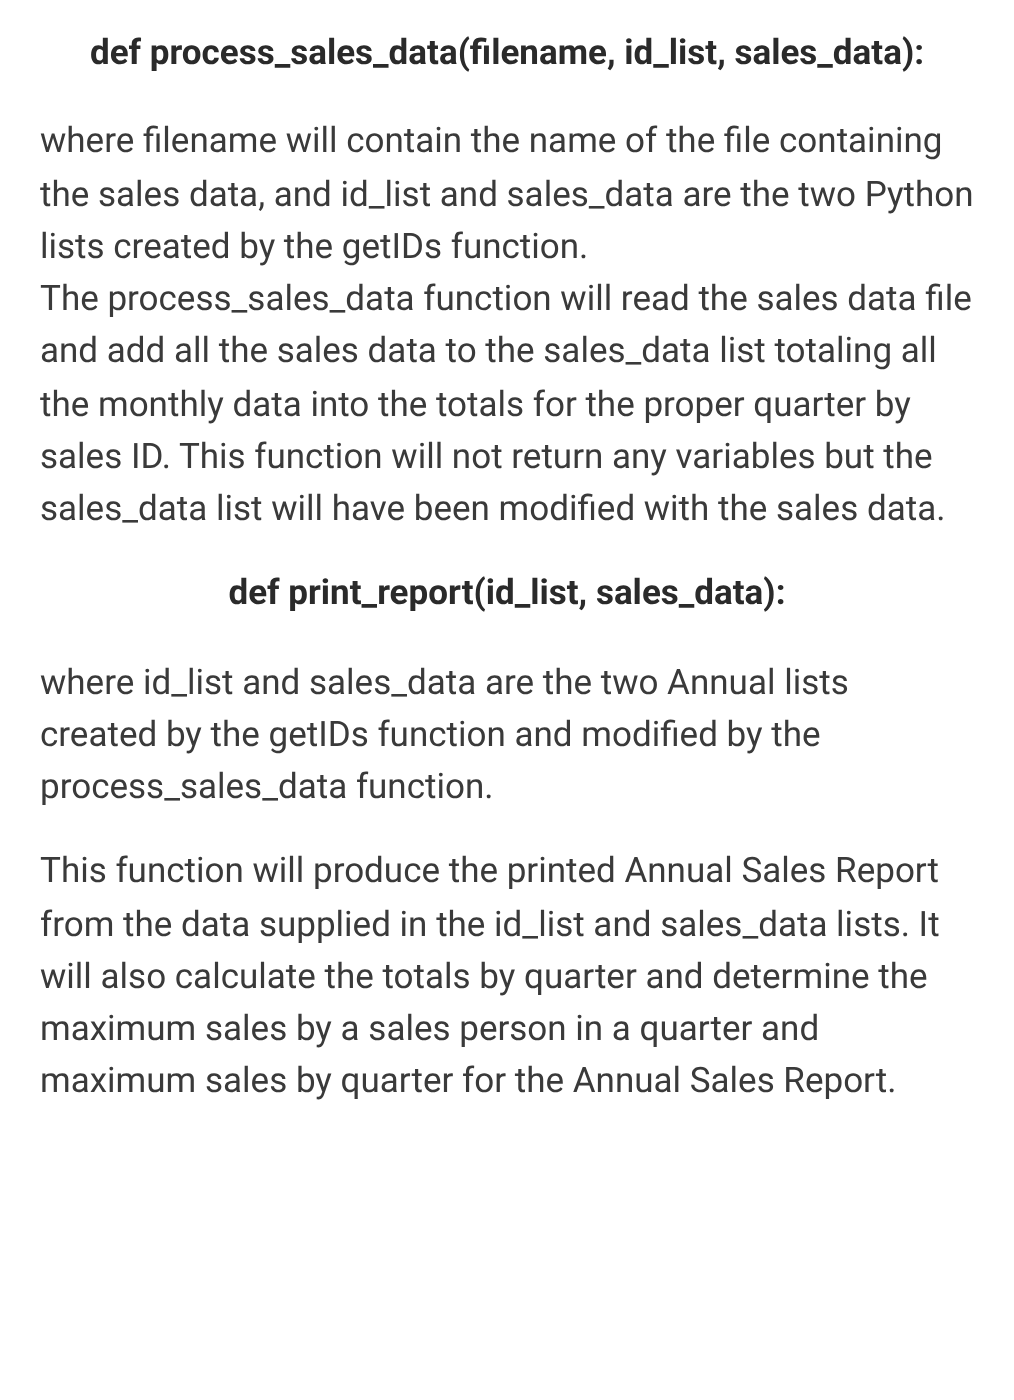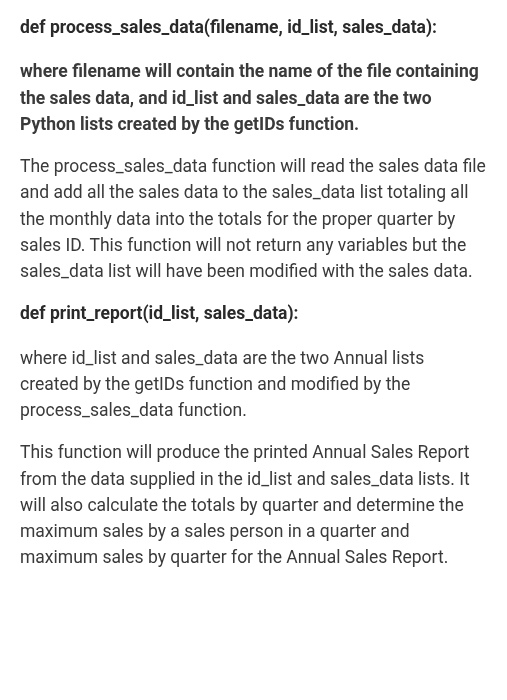--- a/index.html
+++ b/index.html
@@ -15,31 +15,31 @@
       font-size: 17.5px;
       line-height: 1.5;
       color: #3a3a3a;
       padding: 14px 20px;
       overflow: hidden;
     }
     .func-sig {
       font-weight: 700;
       color: #2a2a2a;
       margin-bottom: 18px;
+      text-align: center;
     }
     .para {
       margin-bottom: 16px;
       color: #3a3a3a;
     }
     .para:last-child {
       margin-bottom: 13px;
     }
     .no-gap {
-      margin-bottom: 16px;
-      font-weight: bold;
+      margin-bottom: 0;
     }
   </style>
 </head>
 <body>
 
 <div class="func-sig">def process_sales_data(filename, id_list, sales_data):</div>
 
 <div class="para no-gap">where filename will contain the name of the file containing the sales data, and id_list and sales_data are the two Python lists created by the getIDs function.</div>
 <div class="para">The process_sales_data function will read the sales data file and add all the sales data to the sales_data list totaling all the monthly data into the totals for the proper quarter by sales ID. This function will not return any variables but the sales_data list will have been modified with the sales data.</div>
 

